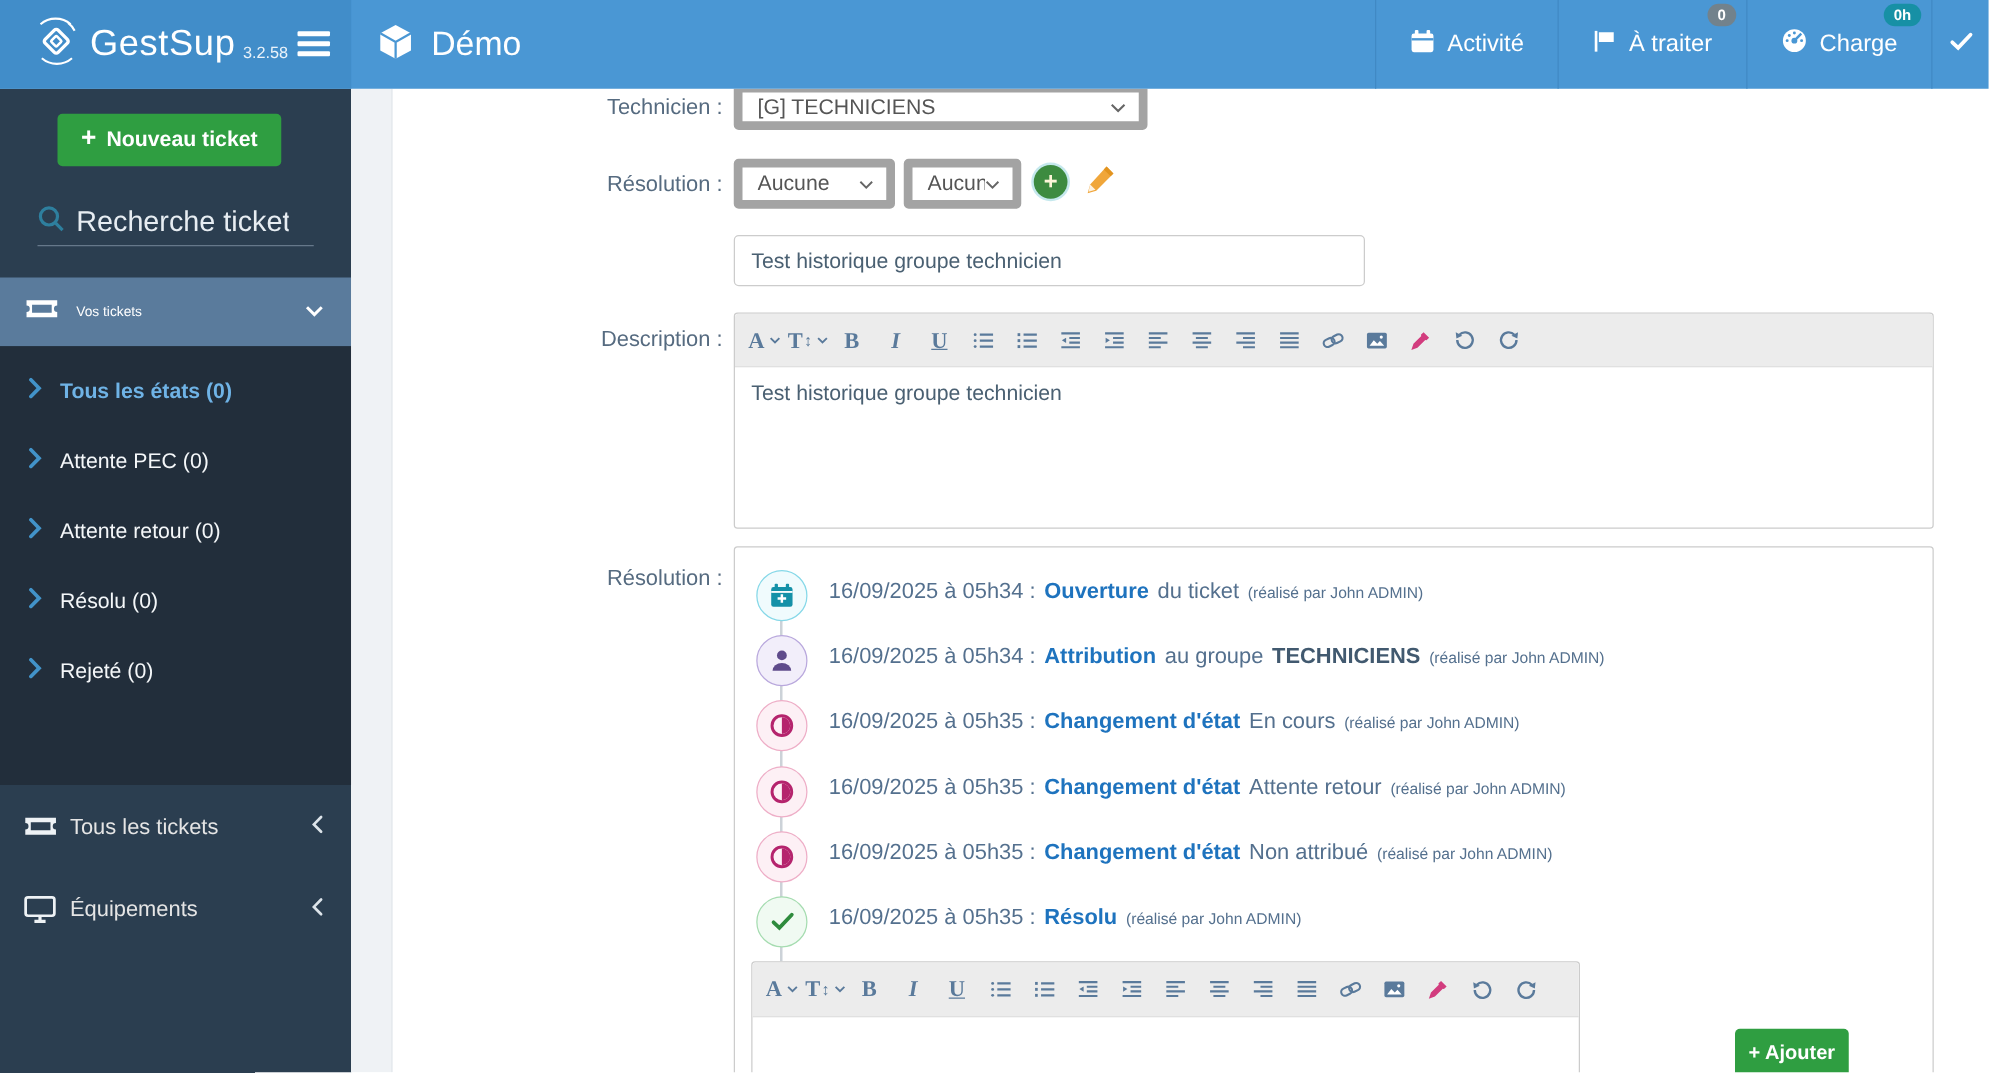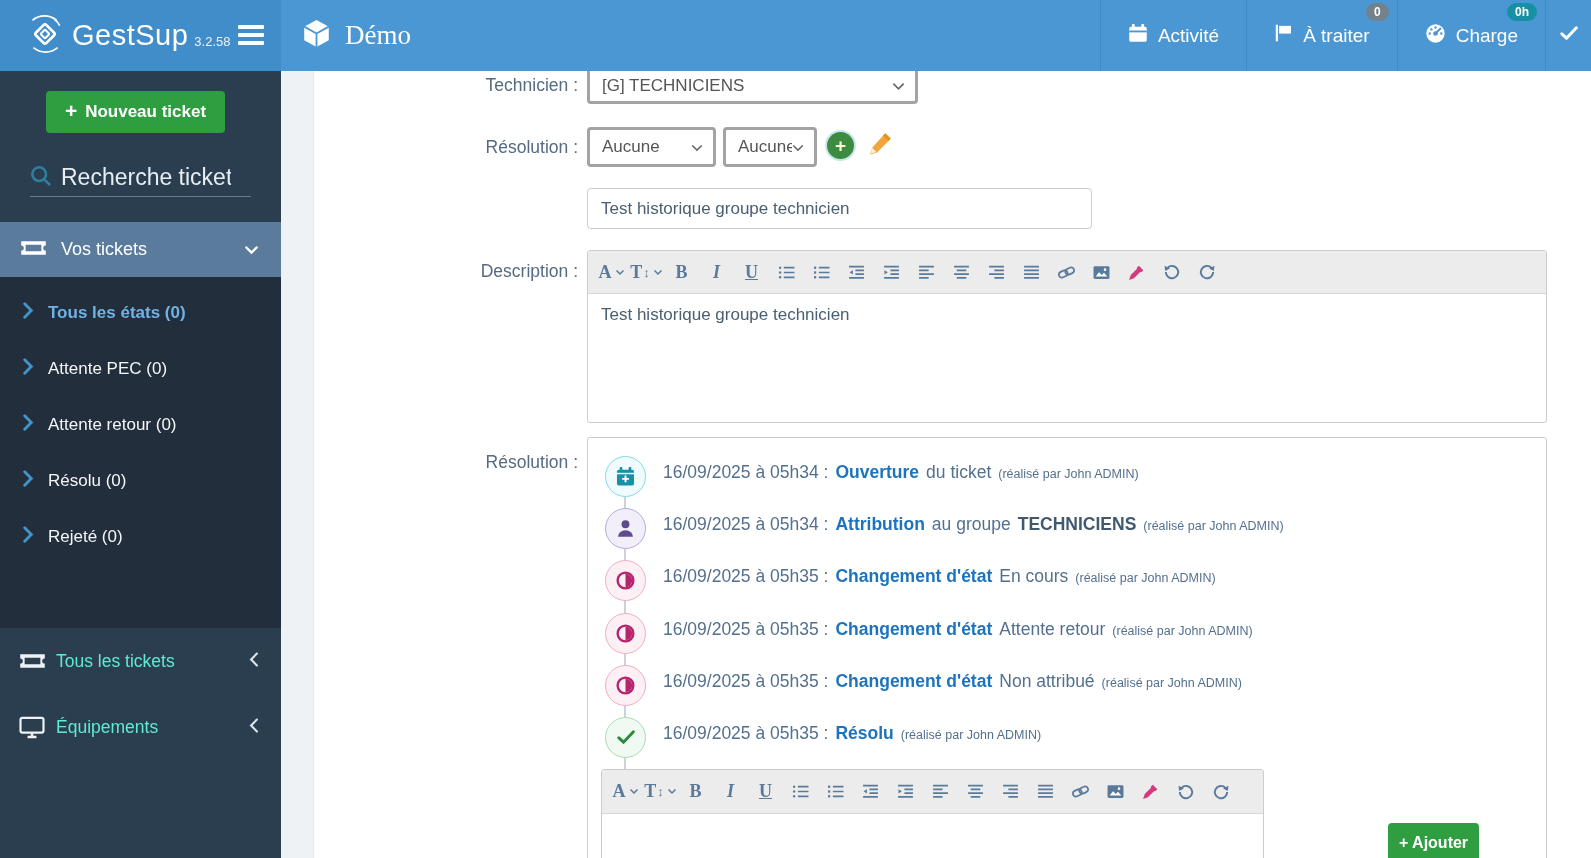--- a/index.html
+++ b/index.html
@@ -8,52 +8,52 @@
 
   
   .header { position:absolute; top:0; left:0; width:1591px; height:71px; background:#4a97d4; z-index:5; }
   .logo-box { position:absolute; left:0; top:0; width:281px; height:71px; background:#418dc9; display:flex; align-items:center; padding-left:24px; }
   .logo-svg { flex:0 0 auto; }
   .app-name { color:#fff; font-size:29px; font-weight:400; margin-left:6px; letter-spacing:0.5px; }
   .app-version { color:#eaf3fa; font-size:13px; margin-left:6px; margin-top:12px; }
   .hamburger { position:absolute; right:17px; top:24px; width:26px; height:22px; cursor:pointer; background:none; border:none; }
   .hamburger div { width:26px; height:3.5px; background:#fff; border-radius:1px; margin-bottom:4.5px; }
   .page-head { position:absolute; left:281px; top:0; height:71px; display:flex; align-items:center; padding-left:20px; }
-  .page-title { color:#fff; font-size:27px; font-weight:400; margin-left:13px;font-family:Liberation Serif, serif; }
+  .page-title { color:#fff; font-size:27px; font-weight:400; margin-left:13px; }
   .top-nav { position:absolute; right:0; top:0; height:71px; display:flex; }
   .nav-item { position:relative; height:71px; display:flex; align-items:center; gap:10px; padding:0 27px; border-left:1px solid #4089c4; color:#fff; font-size:19px; cursor:pointer; white-space:nowrap; }
   .nav-item.cut { width:46px; padding:0 0 0 12px; overflow:hidden; }
   .nav-badge { position:absolute; top:3px; right:8px; color:#fff; font-size:12px; font-weight:bold; padding:2px 8px; border-radius:10px; line-height:14px; }
 
   
   .sidebar { position:absolute; left:0; top:71px; width:281px; height:787px; background:#2b3e50; color:#eef2f5; }
   .new-ticket-btn { position:absolute; left:46px; top:20px; width:179px; height:42px; background:#2f9e41; border:none; border-radius:4px; color:#fff; font-size:17px; font-weight:bold; font-family:inherit; cursor:pointer; display:flex; align-items:center; justify-content:center; gap:8px; }
   .new-ticket-btn .plus { font-size:21px; font-weight:bold; margin-top:-2px; }
   .search-row { position:absolute; left:30px; top:88px; width:221px; height:38px; display:flex; align-items:center; gap:9px; border-bottom:1px solid #66788a; }
   .search-input { background:transparent; border:none; outline:none; color:#eef2f5; font-size:23px; font-family:inherit; width:170px; }
   .search-input::placeholder { color:#e7edf2; opacity:1; }
   .vos-tickets { position:absolute; left:0; top:151px; width:281px; height:55px; background:#5a7b9c; display:flex; align-items:center; cursor:pointer; }
   .vos-tickets .ic { margin-left:20px; }
-  .vos-tickets .lbl { margin-left:14px; font-size:18px; color:#fff; }
+  .vos-tickets .lbl { margin-left:14px; font-size:11px; color:#fff; }
   .vos-tickets .chev { position:absolute; right:22px; }
   .submenu { position:absolute; left:0; top:206px; width:281px; height:351px; background:#222e3b; padding-top:8px; }
   .sub-item { height:56px; display:flex; align-items:center; cursor:pointer; font-size:17px; color:#f4f7f9; }
   .sub-item .chev { margin-left:22px; margin-right:14px; }
   .sub-item.active { color:#6fb3e6; font-weight:bold; }
   .side-sections { position:absolute; left:0; top:557px; width:281px; }
-  .side-item { height:66px; display:flex; align-items:center; position:relative; cursor:pointer; font-size:17.5px; color:#5eead4; }
+  .side-item { height:66px; display:flex; align-items:center; position:relative; cursor:pointer; font-size:17.5px; color:#e5e5e5; }
   .side-item .ic { margin-left:18px; width:28px; display:flex; justify-content:center; }
   .side-item .lbl { margin-left:10px; }
   .side-item .chev { position:absolute; right:22px; }
 
   
   .main { position:absolute; left:281px; top:71px; width:1310px; height:787px; background:#fff; overflow:hidden; }
   .gutter { position:absolute; left:0; top:0; width:33px; height:787px; background:#eff2f5; border-right:1px solid #e3e8ec; }
   .frm-label { position:absolute; left:100px; width:197px; text-align:right; font-size:17.5px; color:#566b80; line-height:28px; }
-  .sel { position:absolute; background:#fff; border:3px solid #a3a3a3; border-radius:4px; display:flex; align-items:center; cursor:pointer; font-size:17px; color:#555; }
+  .sel { position:absolute; background:#fff; border:7px solid #a3a3a3; border-radius:4px; display:flex; align-items:center; cursor:pointer; font-size:17px; color:#555; }
   .sel .val { margin-left:12px; flex:1; white-space:nowrap; overflow:hidden; }
   .sel .chev { margin-right:10px; flex:0 0 auto; }
   .txt-input { position:absolute; border:1px solid #ccc; border-radius:4px; font-size:17px; color:#4a6072; font-family:inherit; padding:0 13px; outline:none; }
   .round-add { position:absolute; width:27px; height:27px; border-radius:50%; background:#3d8b40; border:none; color:#fdf6d8; font-size:19px; font-weight:bold; line-height:25px; cursor:pointer; box-shadow:0 0 0 2px rgba(23,162,184,0.25); }
   .pencil-btn { position:absolute; background:none; border:none; cursor:pointer; }
 
   .editor { position:absolute; border:1px solid #ccc; border-radius:3px; background:#fff; }
   .toolbar { background:#ececec; border-bottom:1px solid #d7d7d7; display:flex; align-items:center; padding-left:6px; border-radius:3px 3px 0 0; }
   .tb-btn { width:35px; height:100%; display:flex; align-items:center; justify-content:center; gap:3px; background:none; border:none; cursor:pointer; color:#5a7a9b; }
   .tb-txt { font-size:18px; font-weight:bold; color:#5a7a9b; font-family:"Liberation Serif","DejaVu Serif",serif; }

